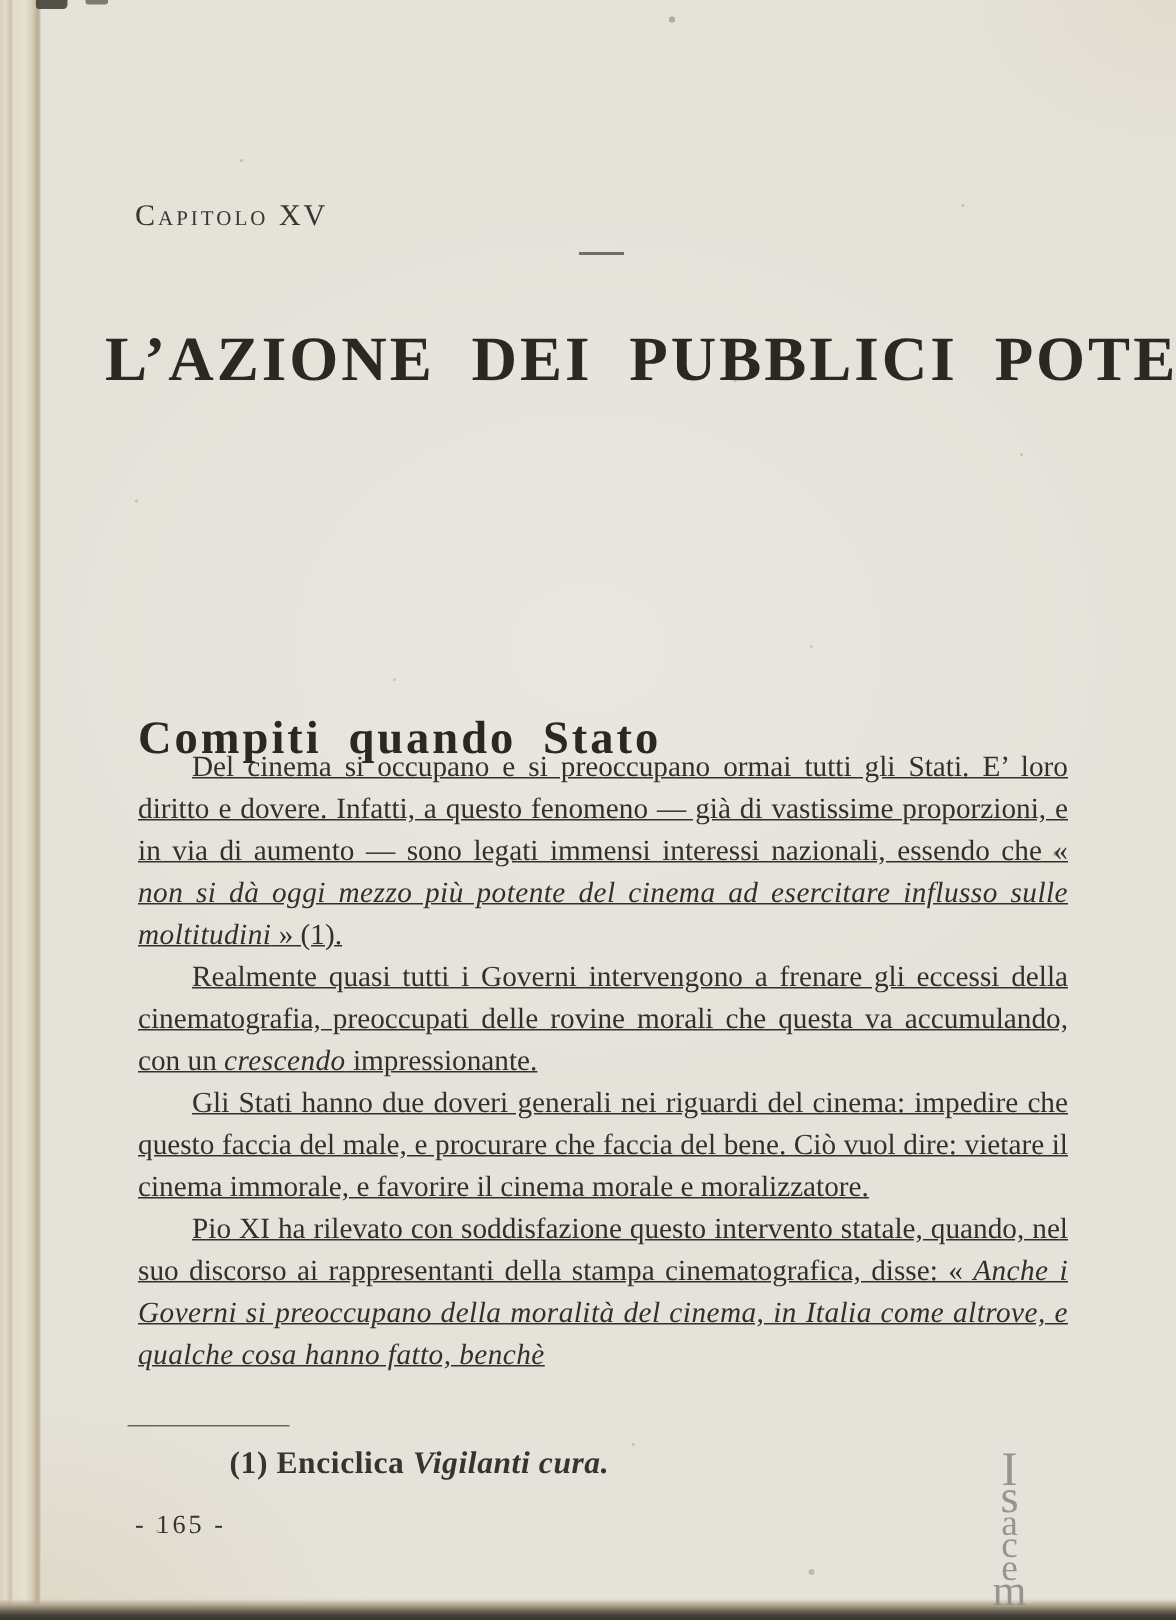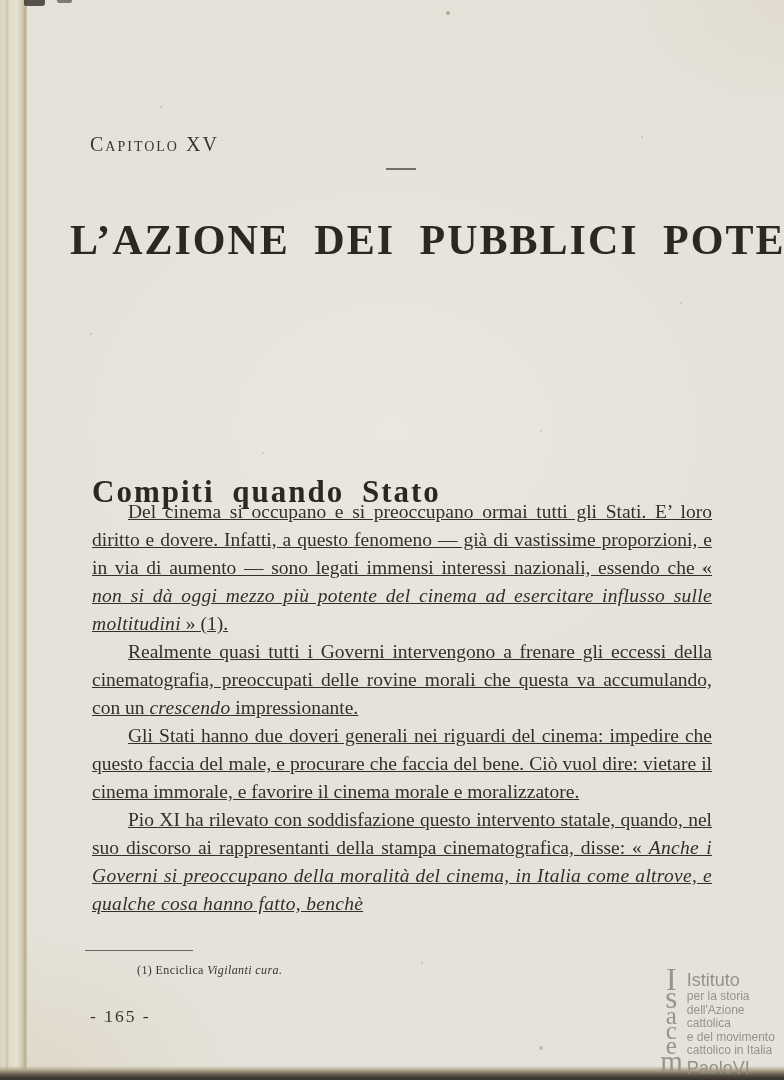--- a/index.html
+++ b/index.html
@@ -68,22 +68,22 @@
   .body-text{
     position:absolute;left:2px;top:498px;width:620px;
     font-size:19.5px;line-height:28px;text-align:justify;color:#33302a;
   }
   .body-text p{margin:0;text-indent:36px;text-decoration:underline;}
   .body-text i{letter-spacing:.3px;}
   .footnote-rule{
     position:absolute;left:-5px;top:950px;width:108px;border-top:1.5px solid #4d483f;opacity:.8;
   }
   .footnote{
-    position:absolute;left:2px;top:963px;width:600px;
-    font-size:12px;letter-spacing:.4px;color:#38342d;text-indent:45px;
+    position:absolute;left:18px;top:963px;width:600px;
+    font-size:21px;letter-spacing:.4px;color:#38342d;text-indent:45px;font-weight:bold;
   }
   .page-number{
     position:absolute;left:0;top:1006px;width:622px;text-align:left;
     font-size:17.5px;letter-spacing:2px;color:#38342d;
   }
   
   .watermark{
     position:absolute;left:656px;top:964px;width:126px;height:110px;
     font-family:"Liberation Sans",sans-serif;color:#8f8c85;opacity:.92;
     display:flex;flex-direction:row;
@@ -140,23 +140,15 @@
 
   <div class="watermark">
     <div class="wm-letters">
       <span class="wm-l0">I</span>
       <span class="wm-l1">s</span>
       <span class="wm-l2">a</span>
       <span class="wm-l3">c</span>
       <span class="wm-l4">e</span>
       <span class="wm-l5">m</span>
     </div>
-    <div class="wm-lines">
-      <span class="wm-line-big">Istituto</span>
-      <span class="wm-line-small">per la storia</span>
-      <span class="wm-line-small">dell'Azione cattolica</span>
-      <span class="wm-line-small">e del movimento</span>
-      <span class="wm-line-small">cattolico in Italia</span>
-      <span class="wm-line-big">PaoloVI</span>
-    </div>
   </div>
 
 </div>
 
 </body></html>

